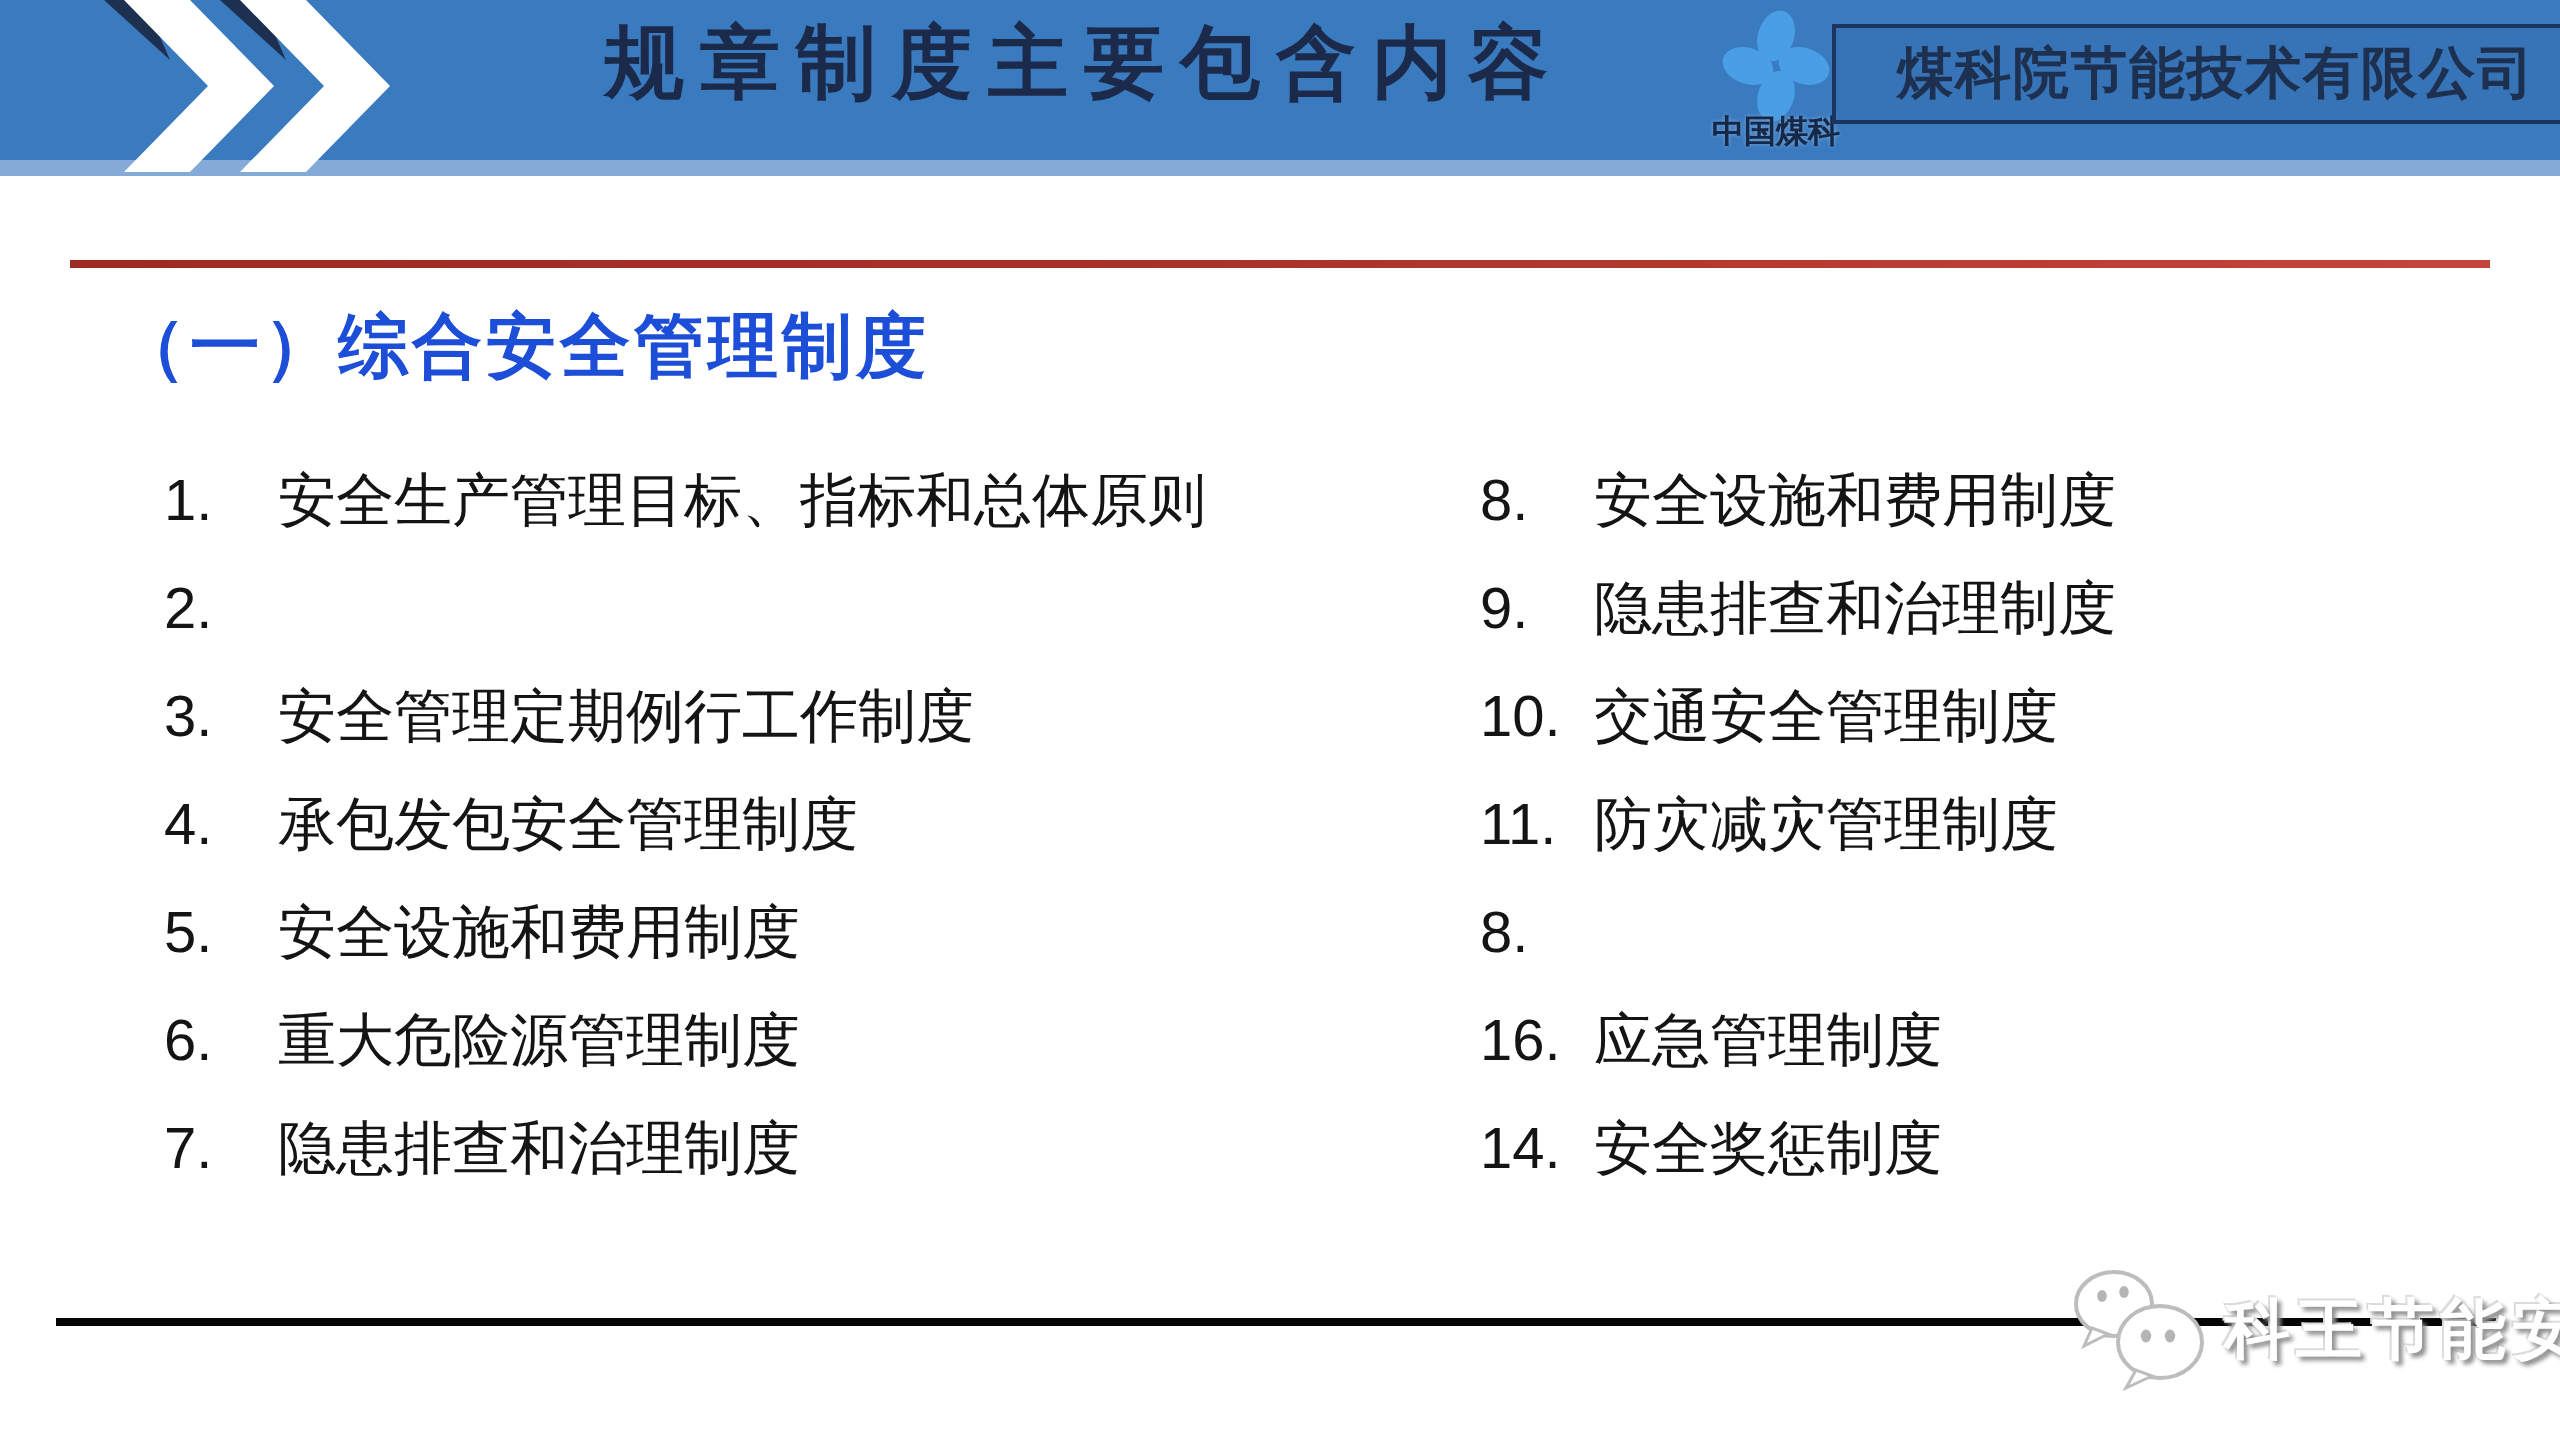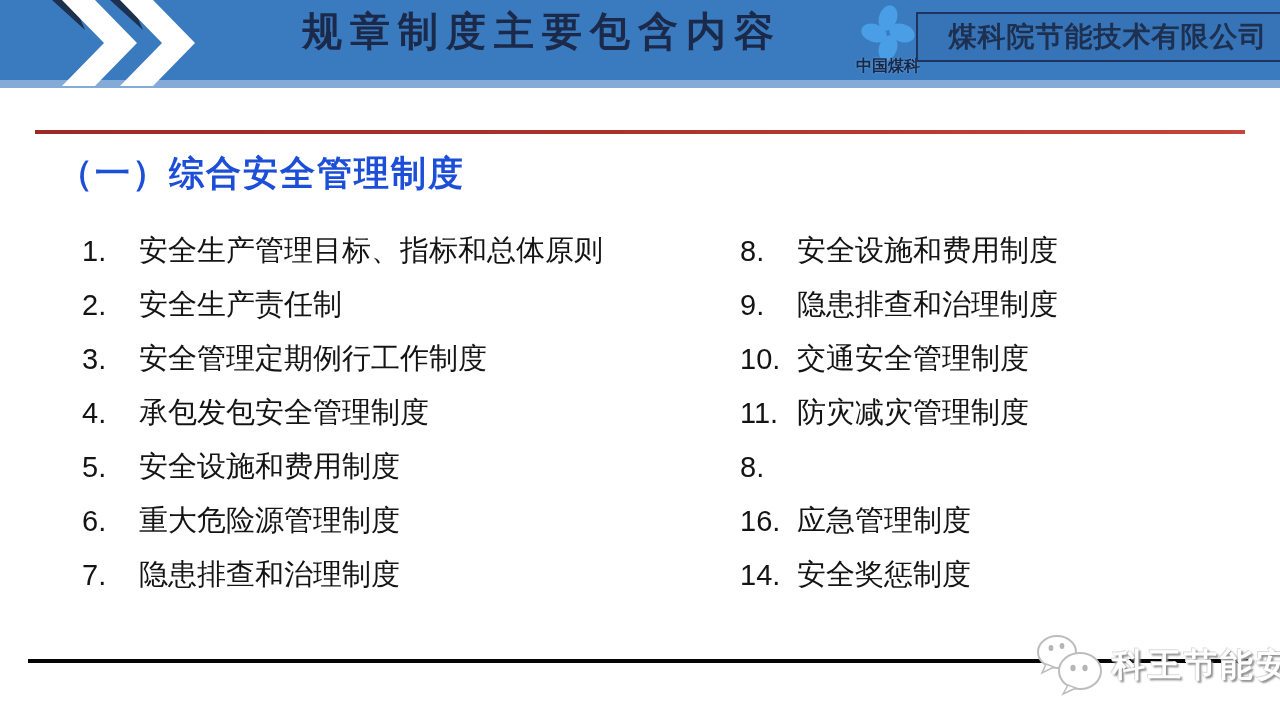--- a/index.html
+++ b/index.html
@@ -100,21 +100,20 @@
 
   <div class="section-heading">（一）综合安全管理制度</div>
 
   <div class="col col-left">
     <div class="row">
       <span class="num">1.</span>
       <span class="txt">安全生产管理目标、指标和总体原则</span>
     </div>
     <div class="row">
       <span class="num">2.</span>
-      <span class="txt">安全生产责任制</span>
     </div>
     <div class="row">
       <span class="num">3.</span>
       <span class="txt">安全管理定期例行工作制度</span>
     </div>
     <div class="row">
       <span class="num">4.</span>
       <span class="txt">承包发包安全管理制度</span>
     </div>
     <div class="row">

